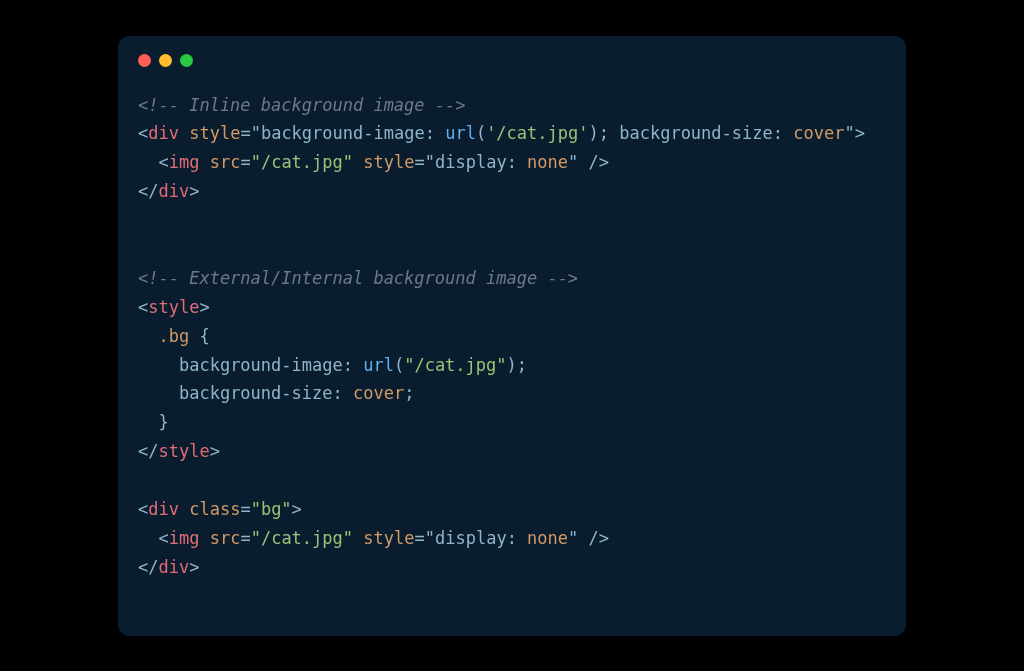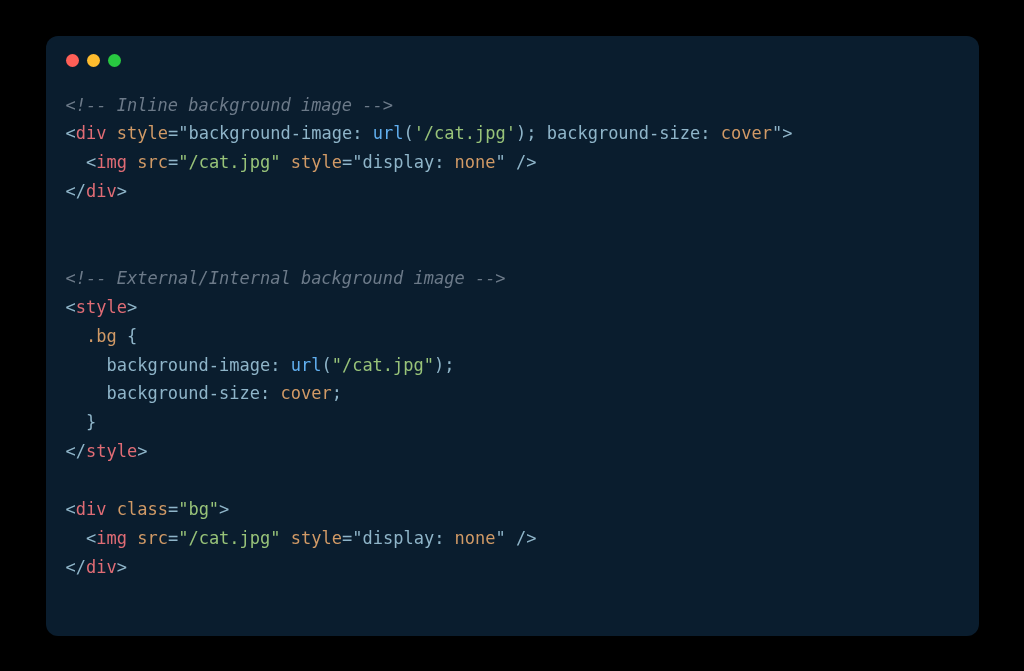--- a/index.html
+++ b/index.html
@@ -8,21 +8,21 @@
     width: 1024px;
     height: 671px;
     display: flex;
     align-items: center;
     justify-content: center;
     font-family: 'Menlo', 'Monaco', 'Consolas', monospace;
   }
   .window {
     background: #0a1d2e;
     border-radius: 12px;
-    width: 933px;
+    width: 788px;
     height: 600px;
     box-shadow: 0 20px 60px rgba(0,0,0,0.5);
     overflow: hidden;
   }
   .titlebar {
     display: flex;
     align-items: center;
     gap: 8px;
     padding: 18px 20px 8px 20px;
   }

